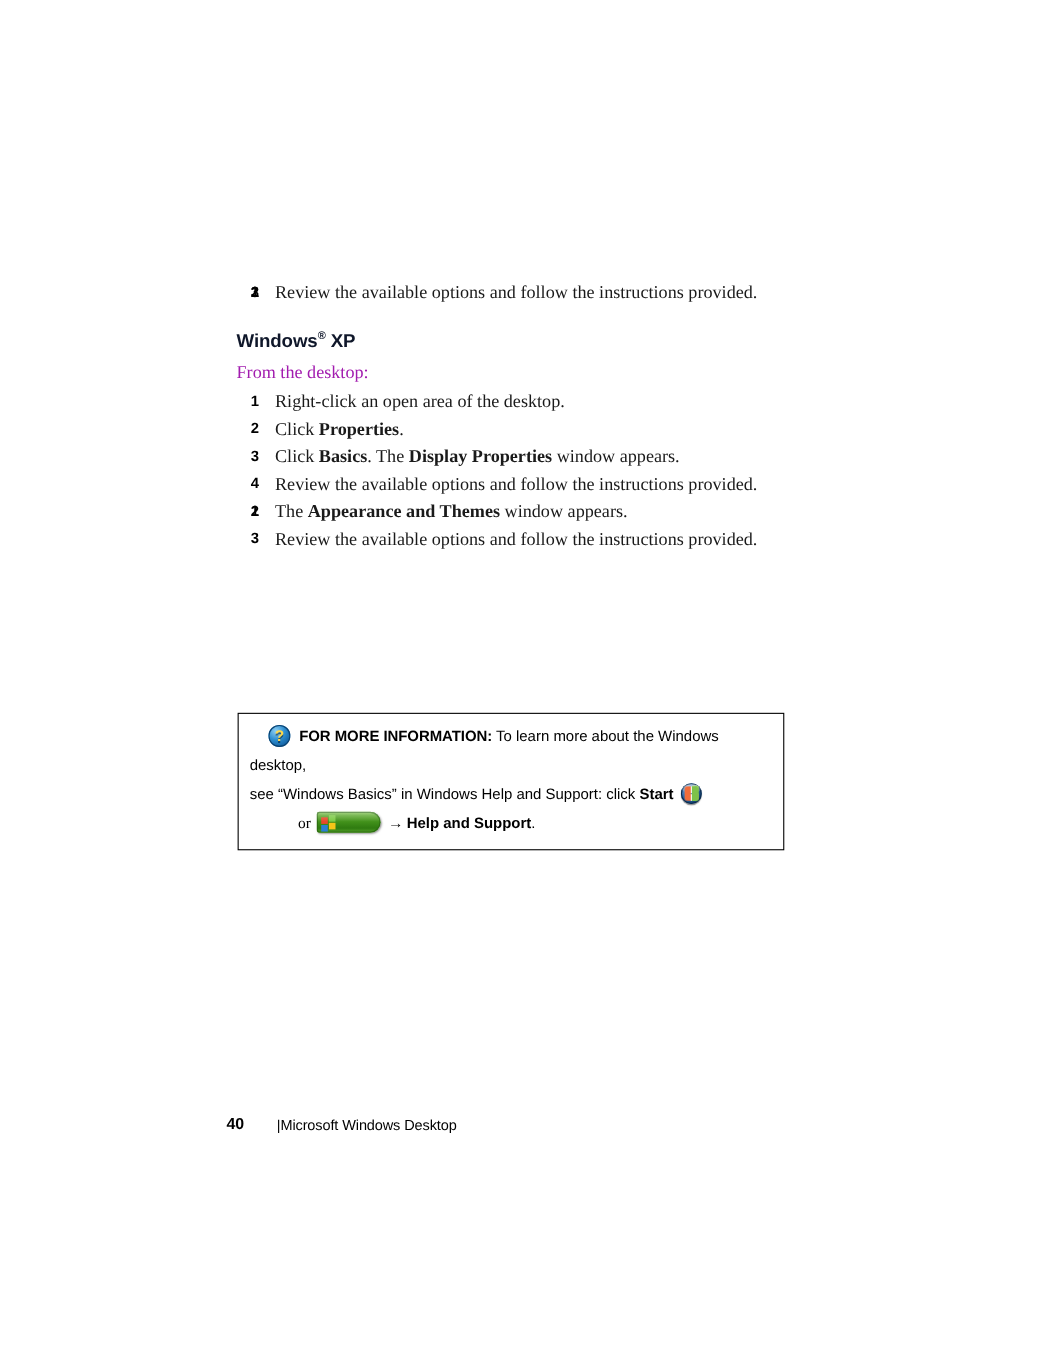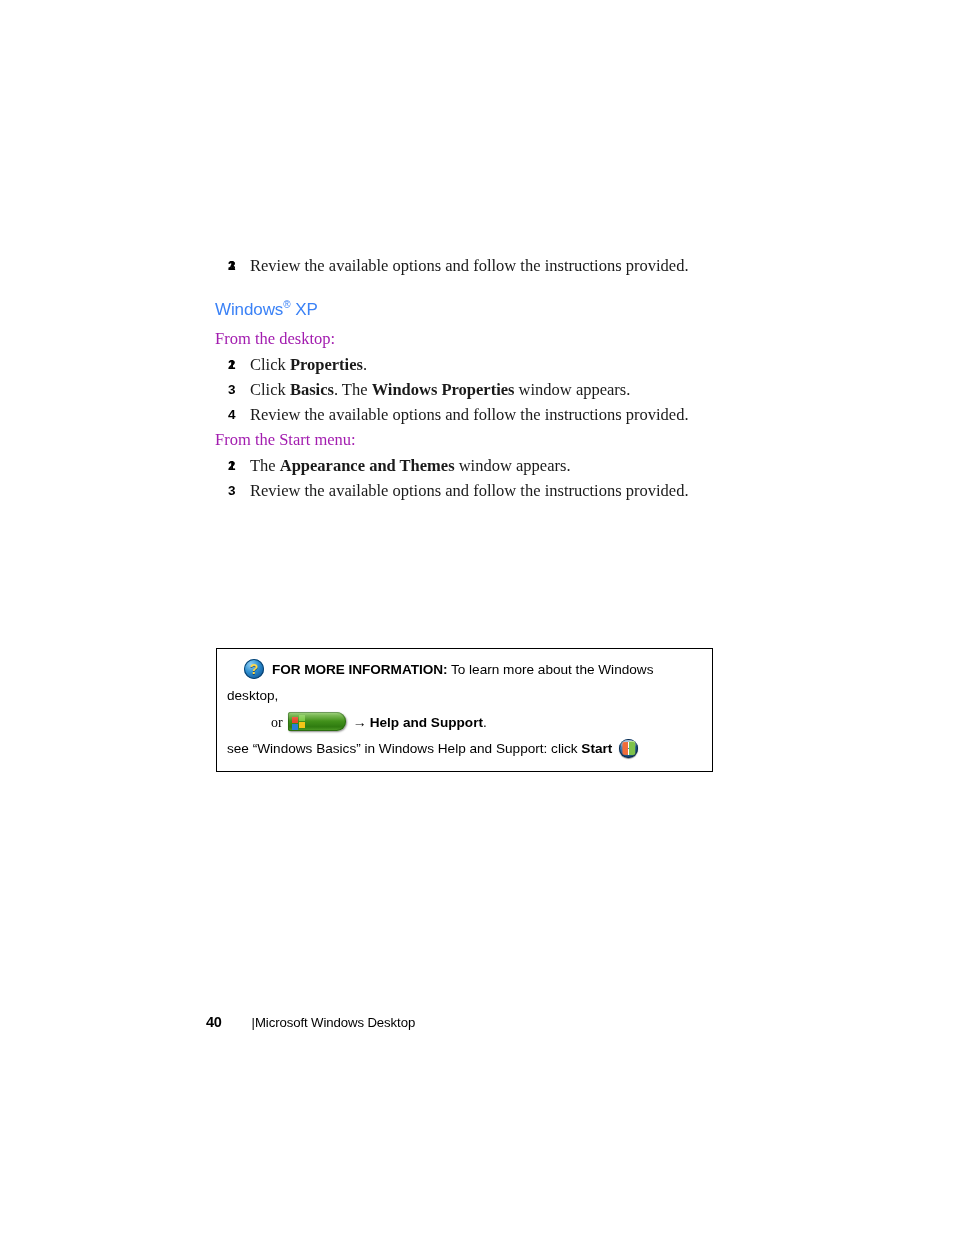--- a/index.html
+++ b/index.html
@@ -67,24 +67,24 @@
     font-family: "Liberation Serif", "DejaVu Serif", serif;
     font-size: 16.5px;
     line-height: 22px;
     color: #a21caf;
     margin: 0 0 4px 0;
   }
 
   
   .heading {
     font-family: "Liberation Sans", "DejaVu Sans", sans-serif;
-    font-weight: normal;
+    font-weight: bold;
     font-size: 17px;
     line-height: 22px;
-    color: #3b82f6;
+    color: #0f172a;
     margin: 22px 0 7px 0;
     letter-spacing: -0.1px;
   }
   .heading sup {
     font-size: 10px;
     vertical-align: super;
     line-height: 0;
   }
 
   
@@ -273,40 +273,40 @@
     </ol>
 
     <h2 class="heading"><span>Windows</span><sup>®</sup><span> XP</span></h2>
 
     <p class="plain">From the desktop:</p>
 
     <ol class="steps">
 
       <li class="step">
         <span class="num">1</span>
+        <span>Right-click an open area of the desktop.</span>
       </li>
 
       <li class="step">
         <span class="num">2</span>
         <span><span>Click </span><span class="b">Properties</span><span>.</span></span>
       </li>
 
       <li class="step">
         <span class="num">3</span>
-        <span><span>Click </span><span class="b">Basics</span><span>. The </span><span class="b">Windows Properties</span><span> window appears.</span></span>
+        <span><span>Click </span><span class="b">Basics</span><span>. The </span><span class="b">Display Properties</span><span> window appears.</span></span>
       </li>
 
       <li class="step">
         <span class="num">4</span>
         <span>Review the available options and follow the instructions provided.</span>
       </li>
 
     </ol>
 
-    <p class="plain">From the Start menu:</p>
 
     <ol class="steps">
 
       <li class="step">
         <span class="num">1</span>
       </li>
 
       <li class="step">
         <span class="num">2</span>
         <span><span>The </span><span class="b">Appearance and Themes</span><span> window appears.</span></span>
@@ -317,30 +317,30 @@
         <span>Review the available options and follow the instructions provided.</span>
       </li>
 
     </ol>
 
   </div>
 
   <div class="infobox">
 
     <span class="row"><span class="qicon"><span>?</span></span><span class="lead">FOR MORE INFORMATION:</span><span> To learn more about the Windows desktop,</span></span>
+
+    <span class="row"><span>see “Windows Basics” in Windows Help and Support: click </span><span class="strong">Start</span><span class="orb" style="margin-left:7px;vertical-align:-5px;"><span class="pane p1"></span><span class="pane p2"></span><span class="pane p3"></span><span class="pane p4"></span><span class="gloss"></span></span></span>
 
     <span class="row"><span class="or">or</span><span class="xpbtn small"><span class="flagbox">
             <span class="pane p1"></span>
             <span class="pane p2"></span>
             <span class="pane p3"></span>
             <span class="pane p4"></span>
           </span><span class="hl"></span></span><span class="sarrow">→</span><span class="strong">Help and Support</span><span>.</span></span>
 
-    <span class="row"><span>see “Windows Basics” in Windows Help and Support: click </span><span class="strong">Start</span><span class="orb" style="margin-left:7px;vertical-align:-5px;"><span class="pane p1"></span><span class="pane p2"></span><span class="pane p3"></span><span class="pane p4"></span><span class="gloss"></span></span></span>
-
   </div>
 
   <div class="footer">
     <span class="pagenum">40</span>
     <span class="sep">|</span>
     <span class="ftitle">Microsoft Windows Desktop</span>
   </div>
 
 </div>
 

